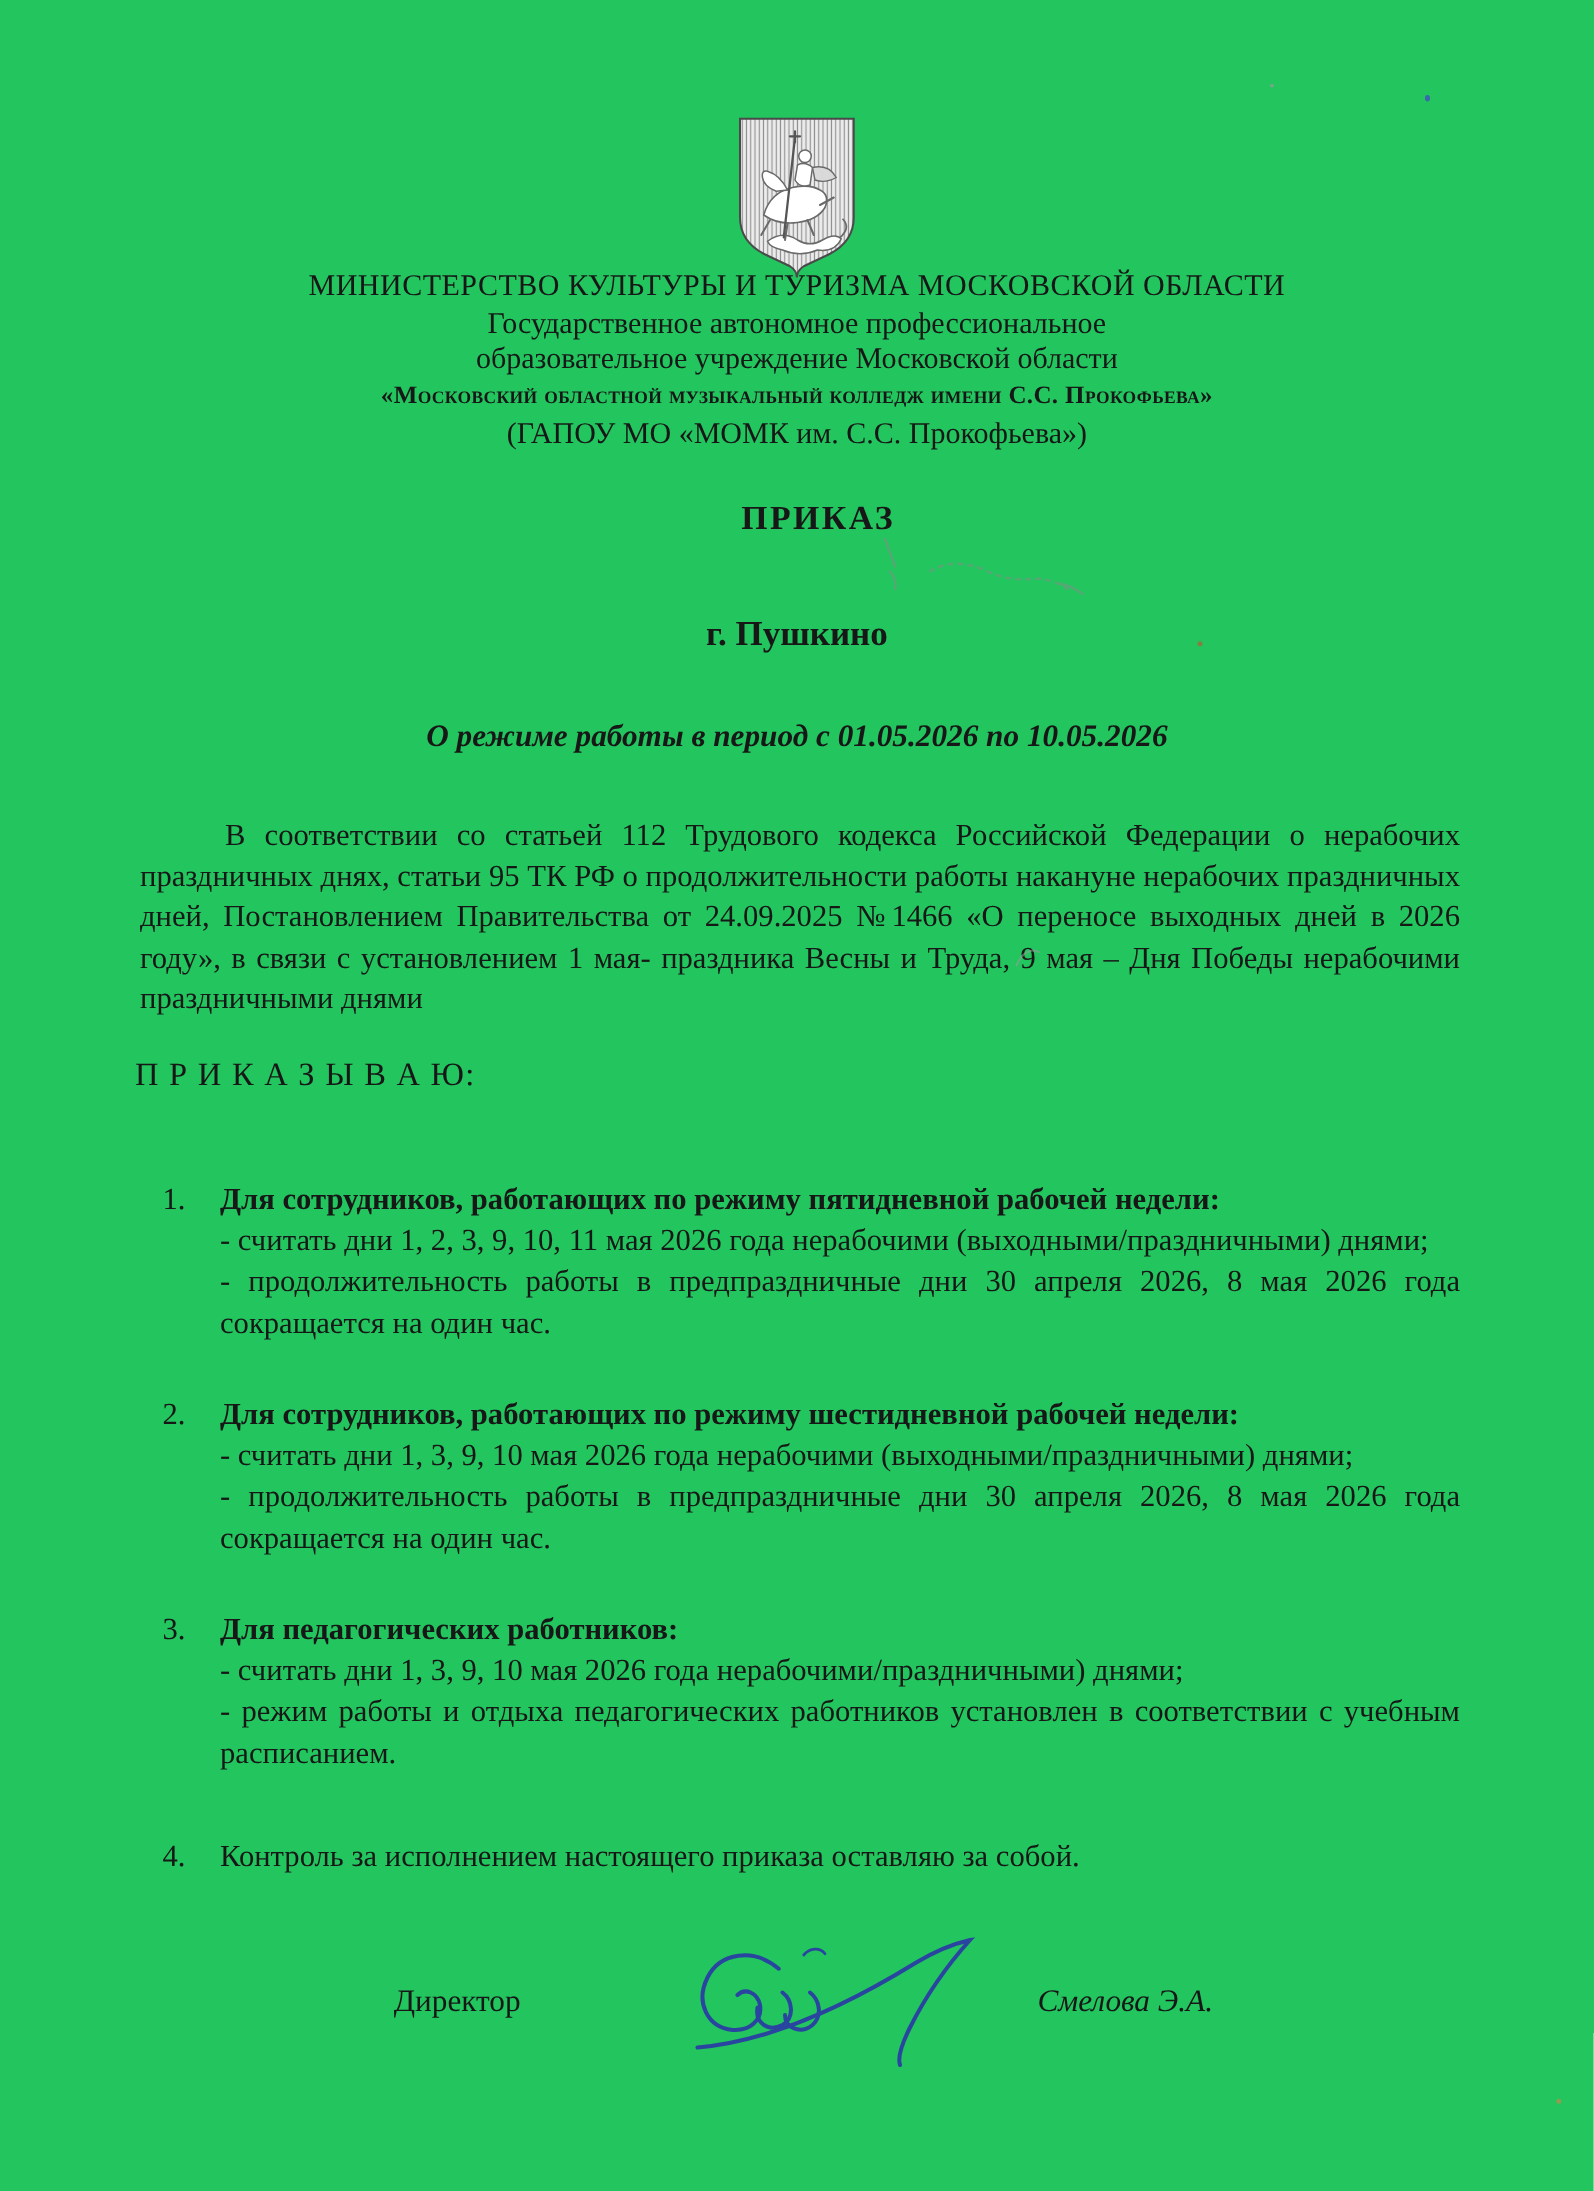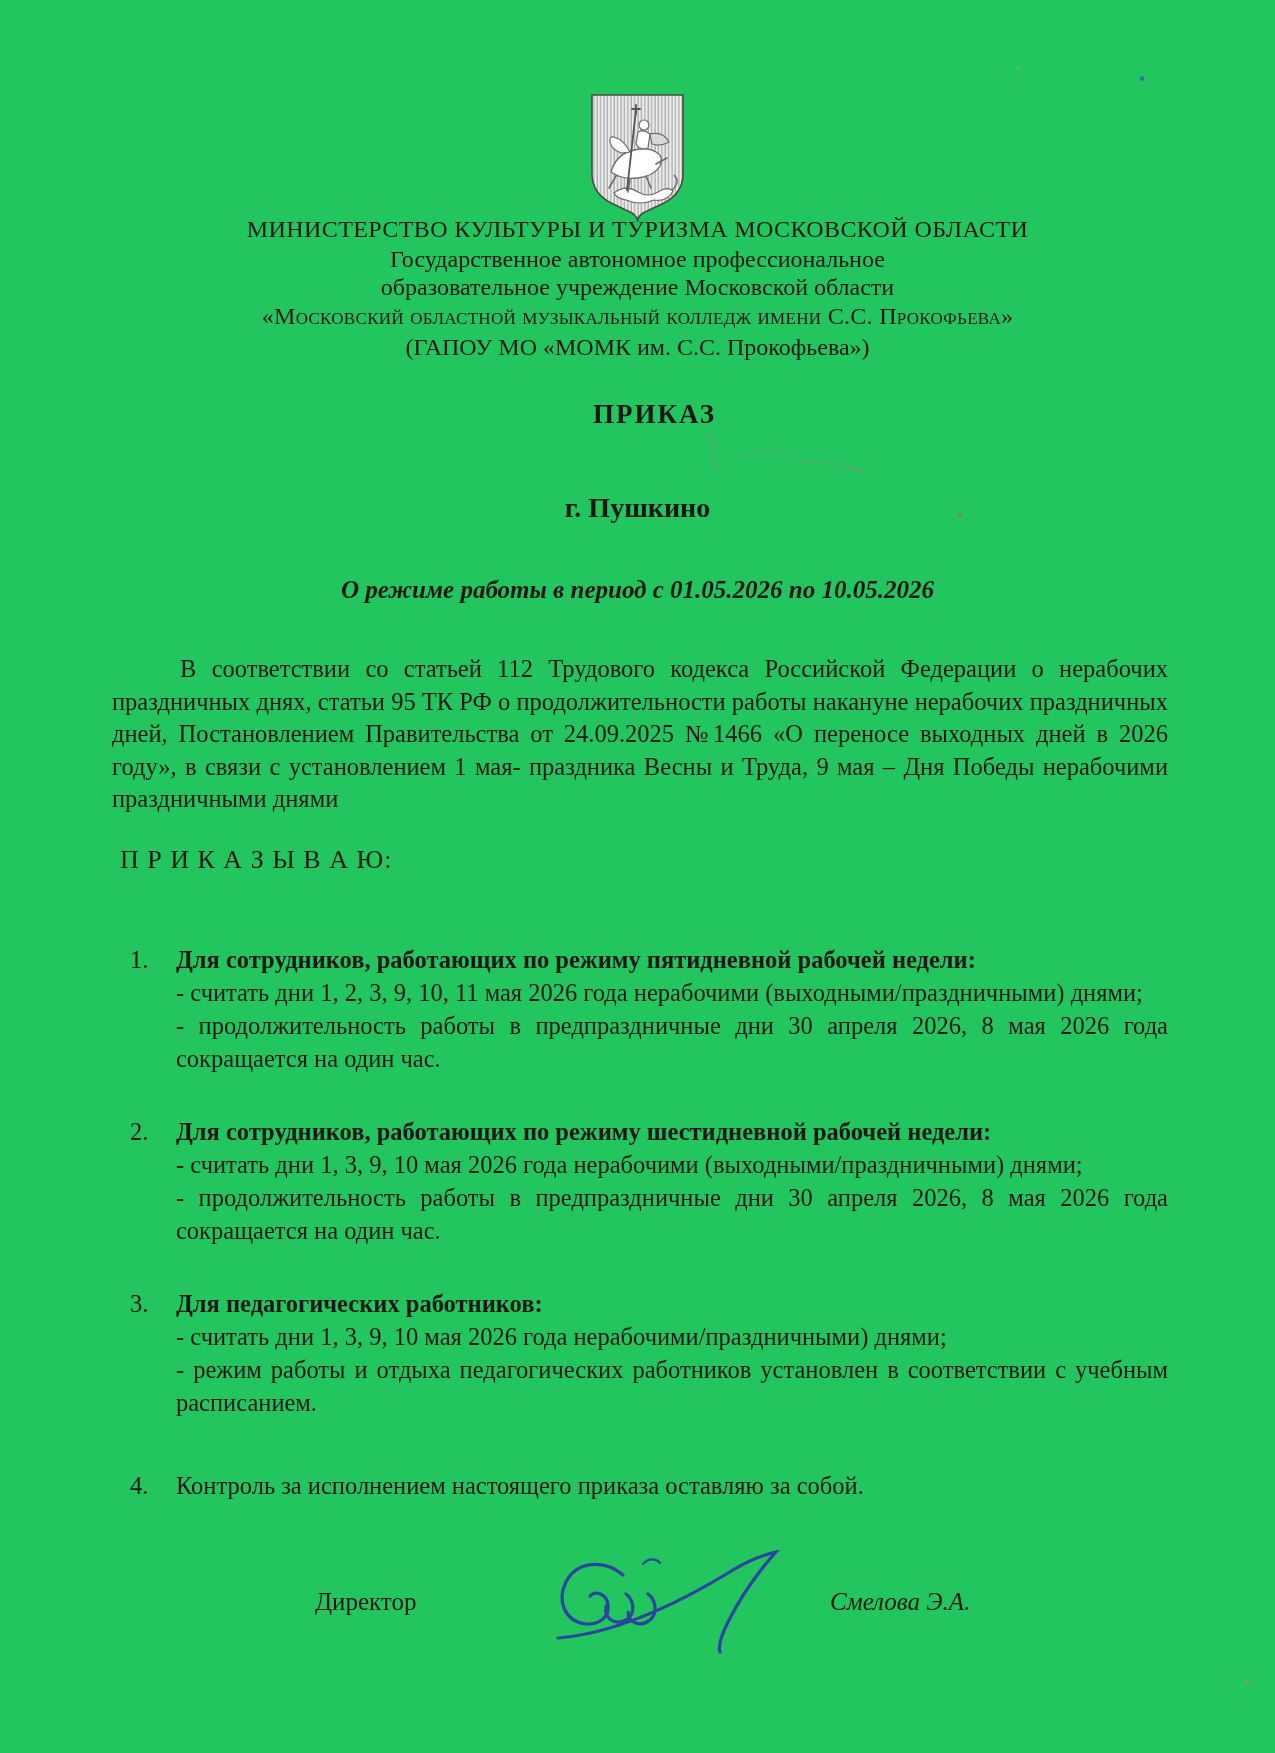--- a/index.html
+++ b/index.html
@@ -6,33 +6,33 @@
   .page{
     position:relative;width:1275px;height:1753px;background:#22c55e;
     font-family:"Liberation Serif","DejaVu Serif",serif;color:#171717;overflow:hidden;
   }
   
   .arms{position:absolute;left:586px;top:92px;width:103px;height:132px;}
   
   .hdr{position:absolute;left:70px;top:214px;width:1135px;text-align:center;}
   .hdr-l1{font-size:24px;line-height:31px;letter-spacing:.4px;}
   .hdr-l2,.hdr-l3{font-weight:normal;font-size:24px;line-height:28px;}
-  .hdr-l4{font-weight:normal;font-variant:small-caps;font-size:24px;line-height:30px;letter-spacing:.3px;text-align:center;}
+  .hdr-l4{font-weight:bold;font-variant:small-caps;font-size:20px;line-height:30px;letter-spacing:.3px;text-align:center;}
   .hdr-l5{font-size:24px;line-height:32px;}
   .doctype{position:absolute;left:17px;top:399px;width:1275px;text-align:center;
     font-weight:bold;font-size:27px;letter-spacing:2px;}
   .daterow{position:absolute;left:112px;top:455px;width:1043px;display:flex;
     justify-content:space-between;font-weight:bold;font-size:25px;}
   .city{position:absolute;left:0;top:492px;width:1275px;text-align:center;
     font-weight:bold;font-size:28px;}
   .subject{position:absolute;left:0;top:576px;width:1275px;text-align:center;
     font-weight:bold;font-style:italic;font-size:25px;}
   .preamble{position:absolute;left:112px;top:653px;width:1056px;
     font-size:24.5px;line-height:32.5px;text-align:justify;text-indent:68px;}
-  .resolve{position:absolute;left:120px;top:845px;font-size:26px;letter-spacing:1px;}
+  .resolve{position:absolute;left:108px;top:845px;font-size:26px;letter-spacing:1px;}
   .items{position:absolute;left:130px;top:903px;width:1038px;}
   .item{position:relative;padding-left:46px;margin-bottom:39px;
     font-size:24.5px;line-height:33px;}
   .item-num{position:absolute;left:0;top:0;}
   .item-heading{font-weight:bold;margin-top:40px;}
   .item-heading:empty{display:none;}
   .item-line{text-align:justify;}
   .item-last{margin-top:50px;}
   
   .sig-role{position:absolute;left:315px;top:1588px;font-size:25px;}

